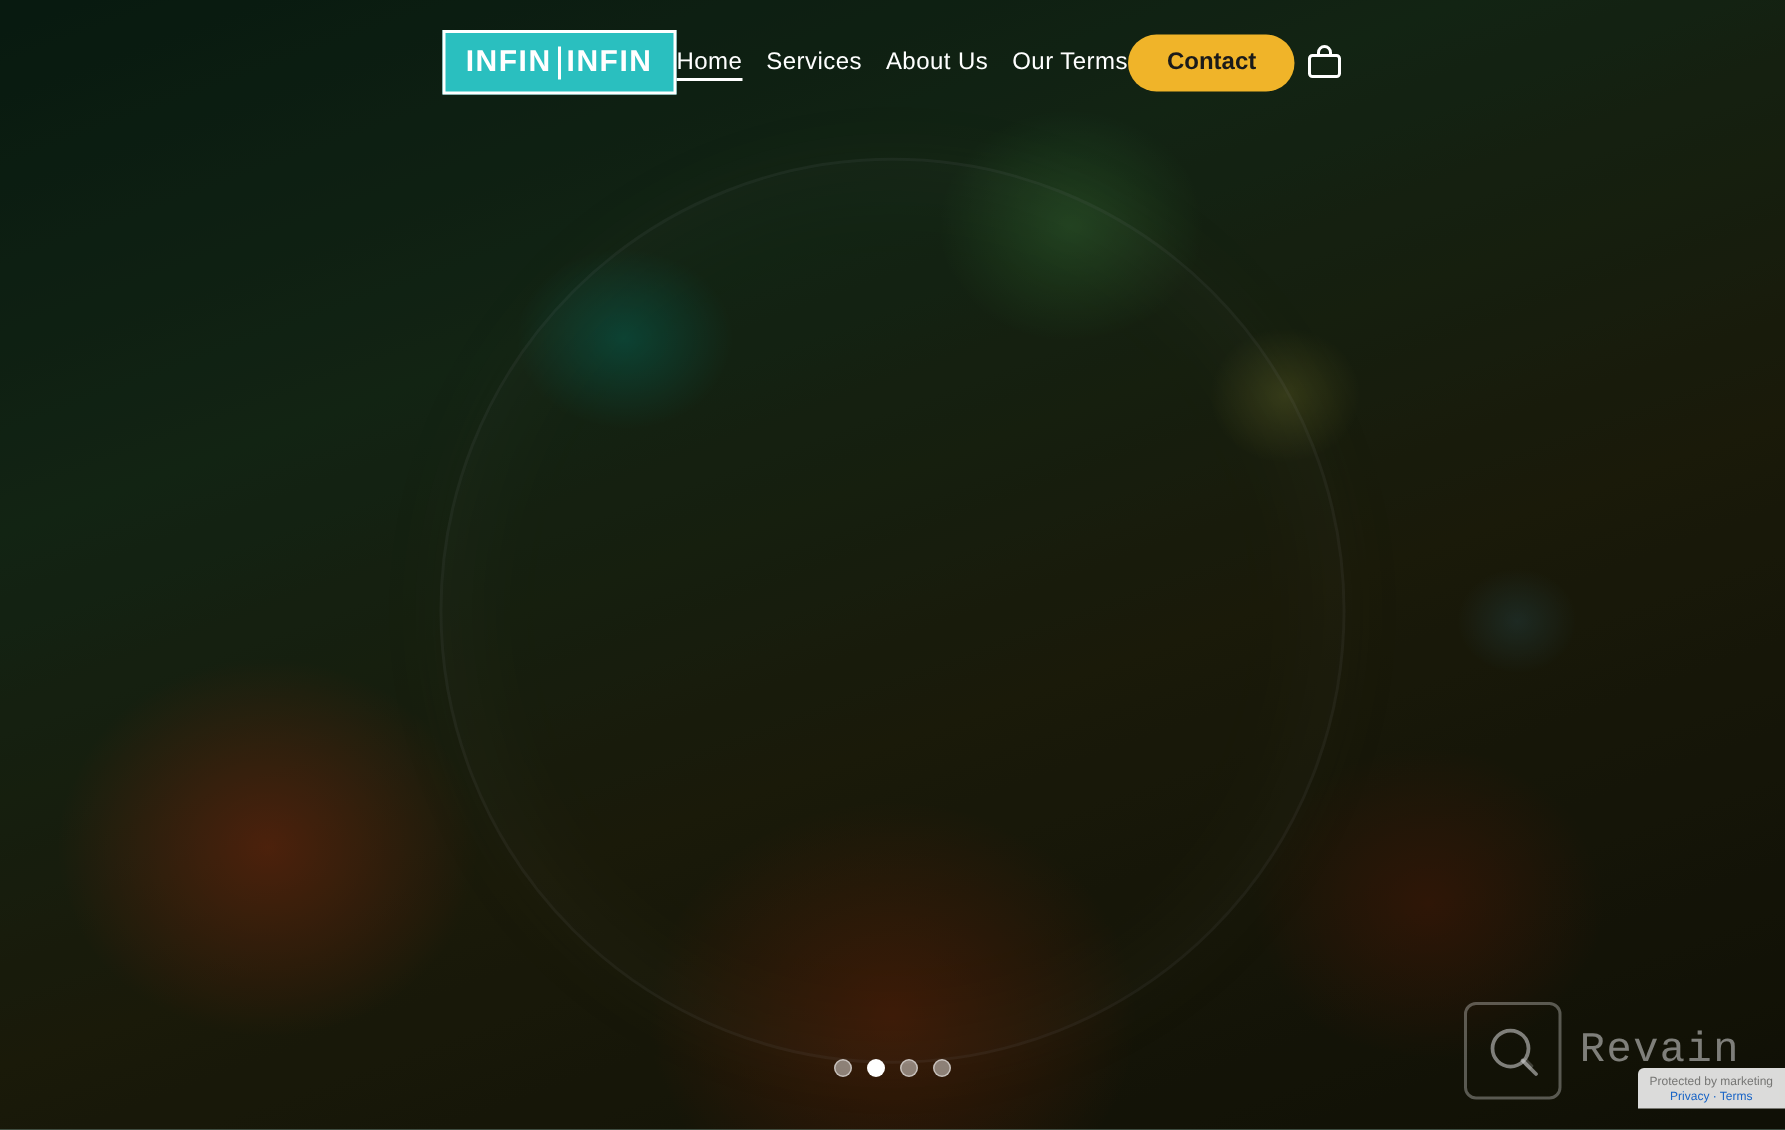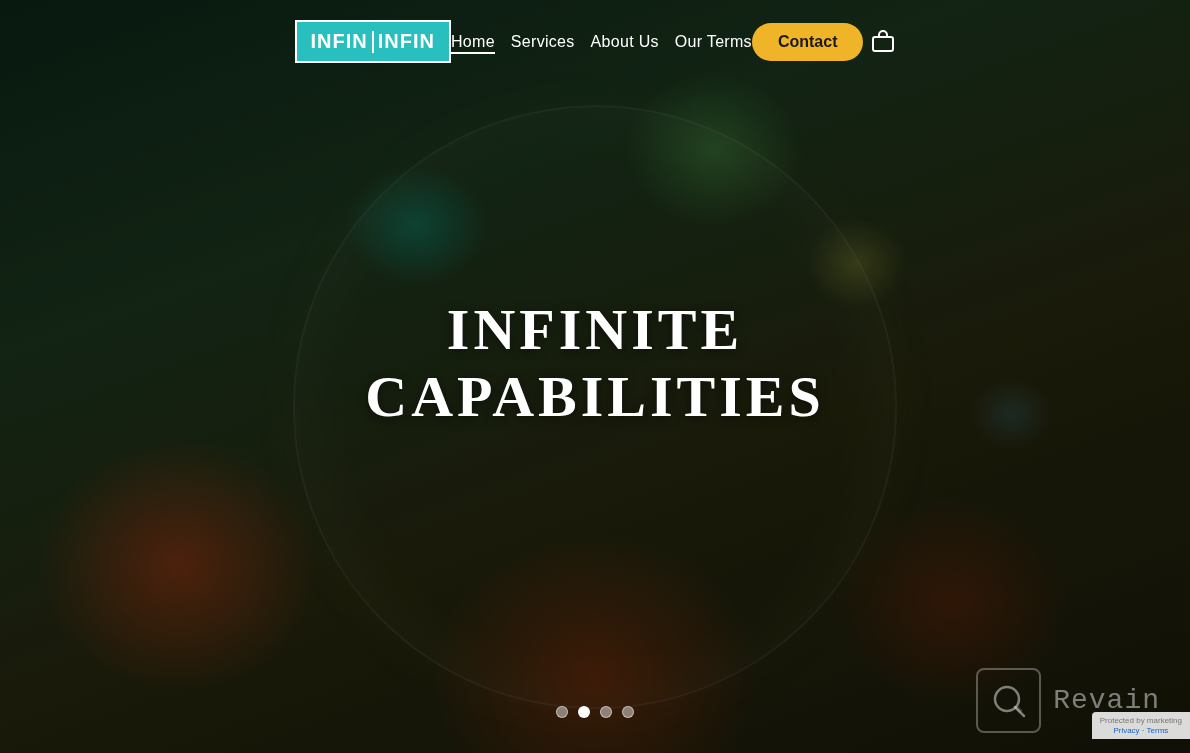--- a/index.html
+++ b/index.html
@@ -271,21 +271,20 @@
       <div class="nav-cart-icon">
         <svg width="24" height="24" viewBox="0 0 24 24" fill="none" stroke="white" stroke-width="2" stroke-linecap="round" stroke-linejoin="round">
           <rect x="2" y="7" width="20" height="14" rx="2"></rect>
           <path d="M16 7V5a4 4 0 0 0-8 0v2"></path>
         </svg>
       </div>
     </div>
   </nav>
 
   <div class="hero-content">
-    <h1 class="hero-title">INFINITE CAPABILITIES</h1>
   </div>
 
   <div class="hero-dots">
     <div class="dot"></div>
     <div class="dot active"></div>
     <div class="dot"></div>
     <div class="dot"></div>
   </div>
 
   <div class="revain-badge">

